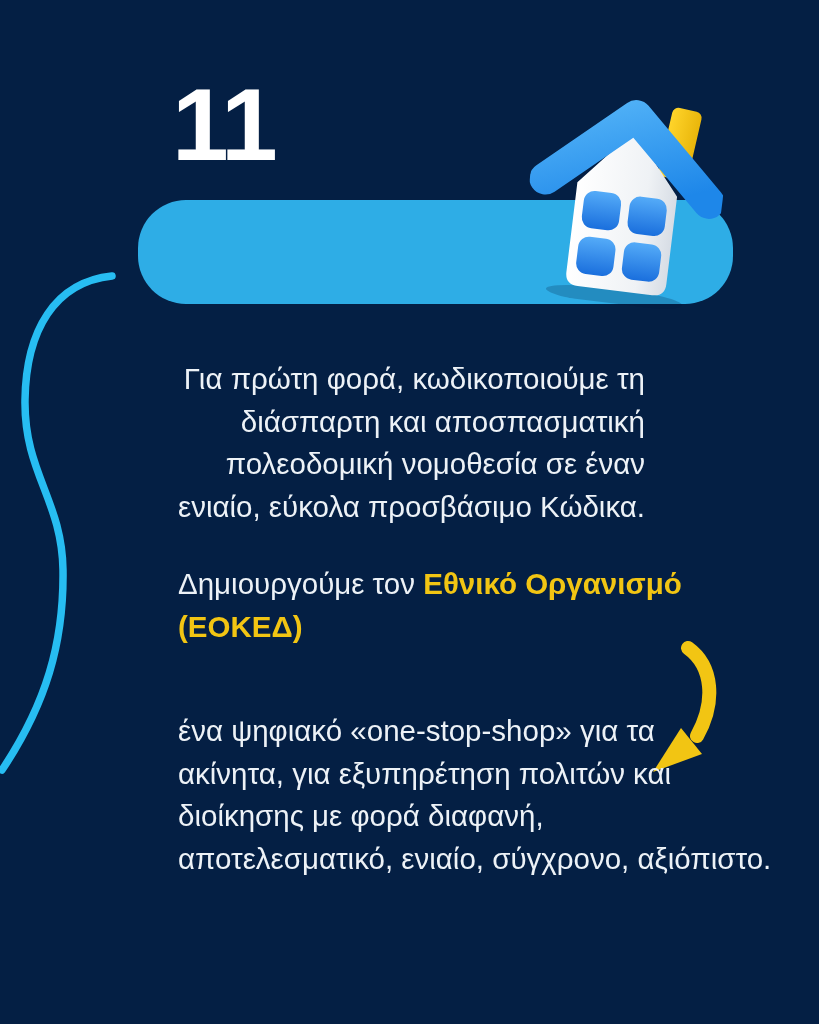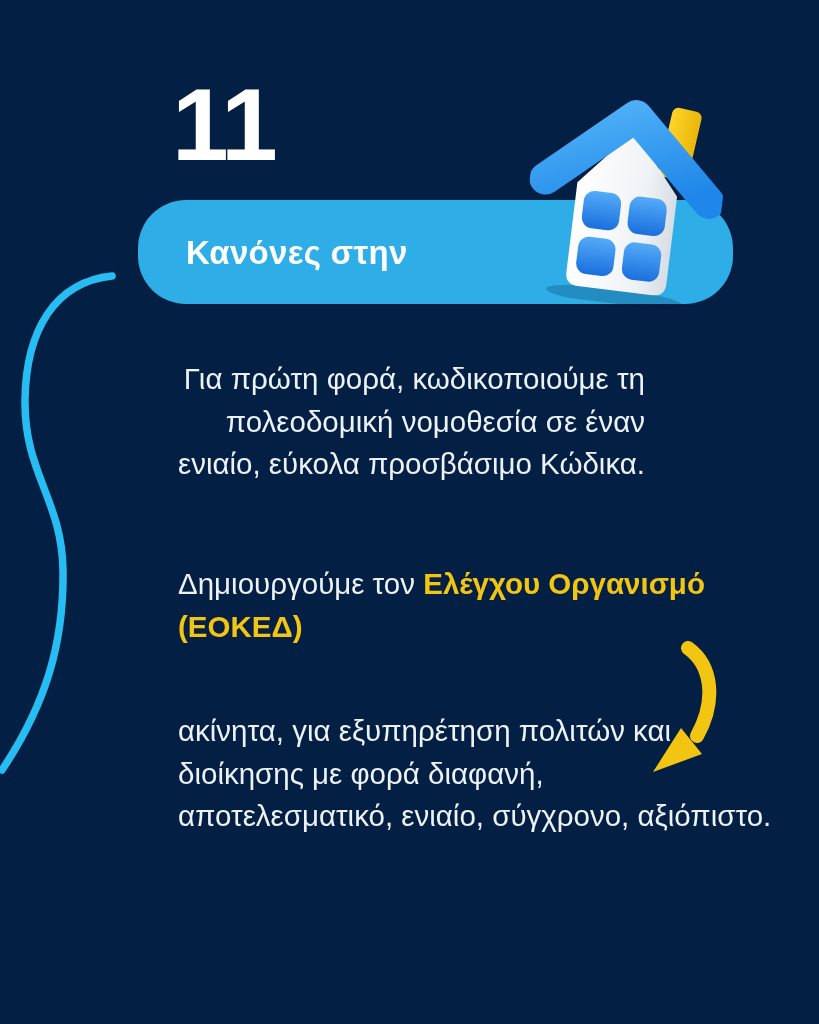--- a/index.html
+++ b/index.html
@@ -38,21 +38,20 @@
 
 <div class="canvas">
 
   <svg class="left-curve" viewBox="0 0 130 520" aria-hidden="true">
     <path d="M112 18 C 55 24 26 72 25 142 C 24 215 62 242 63 312 C 64 385 46 446 2 512" fill="none" stroke="#27BDF2" stroke-width="7.5" stroke-linecap="round"></path>
   </svg>
 
   <div class="number">11</div>
 
   <div class="title-pill">
-    <div class="title-line">Κανόνες στην</div>
   </div>
 
   <svg class="house" viewBox="0 0 180 196" aria-hidden="true">
     <defs>
       <linearGradient id="roofG" x1="0" y1="0" x2="0.8" y2="1">
         <stop offset="0" stop-color="#55B5F8"></stop>
           <stop offset="1" stop-color="#1E87E9"></stop>
       </linearGradient>
       <linearGradient id="bodyG" x1="0" y1="0" x2="1" y2="0">
         <stop offset="0" stop-color="#FFFFFF"></stop>
@@ -73,35 +72,37 @@
     <path d="M44 88 L91 34 L138 90 L138 172 Q138 184 126 184 L56 184 Q44 184 44 172 Z" fill="url(#bodyG)"></path>
     <path d="M14 88 L91 20 L168 92" fill="none" stroke="url(#roofG)" stroke-width="30" stroke-linecap="round" stroke-linejoin="round"></path>
     <rect x="52" y="94" width="35" height="35" rx="10" fill="url(#winG)"></rect>
     <rect x="95" y="94" width="35" height="35" rx="10" fill="url(#winG)"></rect>
     <rect x="52" y="137" width="35" height="35" rx="10" fill="url(#winG)"></rect>
     <rect x="95" y="137" width="35" height="35" rx="10" fill="url(#winG)"></rect>
   </svg>
 
   <div class="para p1">
     <div class="pline">Για πρώτη φορά, κωδικοποιούμε τη</div>
+    <div class="pline">διάσπαρτη και αποσπασματική</div>
     <div class="pline">πολεοδομική νομοθεσία σε έναν</div>
     <div class="pline">ενιαίο, εύκολα προσβάσιμο Κώδικα.</div>
   </div>
 
   <div class="para p2">
     <div class="pline">
-      <span>Δημιουργούμε τον </span><span class="hl">Ελέγχου Οργανισμό</span>
+      <span>Δημιουργούμε τον </span><span class="hl">Εθνικό Οργανισμό</span>
     </div>
     <div class="pline hl">(ΕΟΚΕΔ)</div>
   </div>
 
   <svg class="arrow" viewBox="0 0 80 140" aria-hidden="true">
     <path d="M43 8 C 68 26 71 62 52 96" fill="none" stroke="#F2C513" stroke-width="14" stroke-linecap="round"></path>
     <polygon points="8,132 36,88 57,114" fill="#F2C513"></polygon>
   </svg>
 
   <div class="para p3">
+    <div class="pline">ένα ψηφιακό «one-stop-shop» για τα</div>
     <div class="pline">ακίνητα, για εξυπηρέτηση πολιτών και</div>
     <div class="pline">διοίκησης με φορά διαφανή,</div>
     <div class="pline">αποτελεσματικό, ενιαίο, σύγχρονο, αξιόπιστο.</div>
   </div>
 
 </div>
 
 </body></html>

